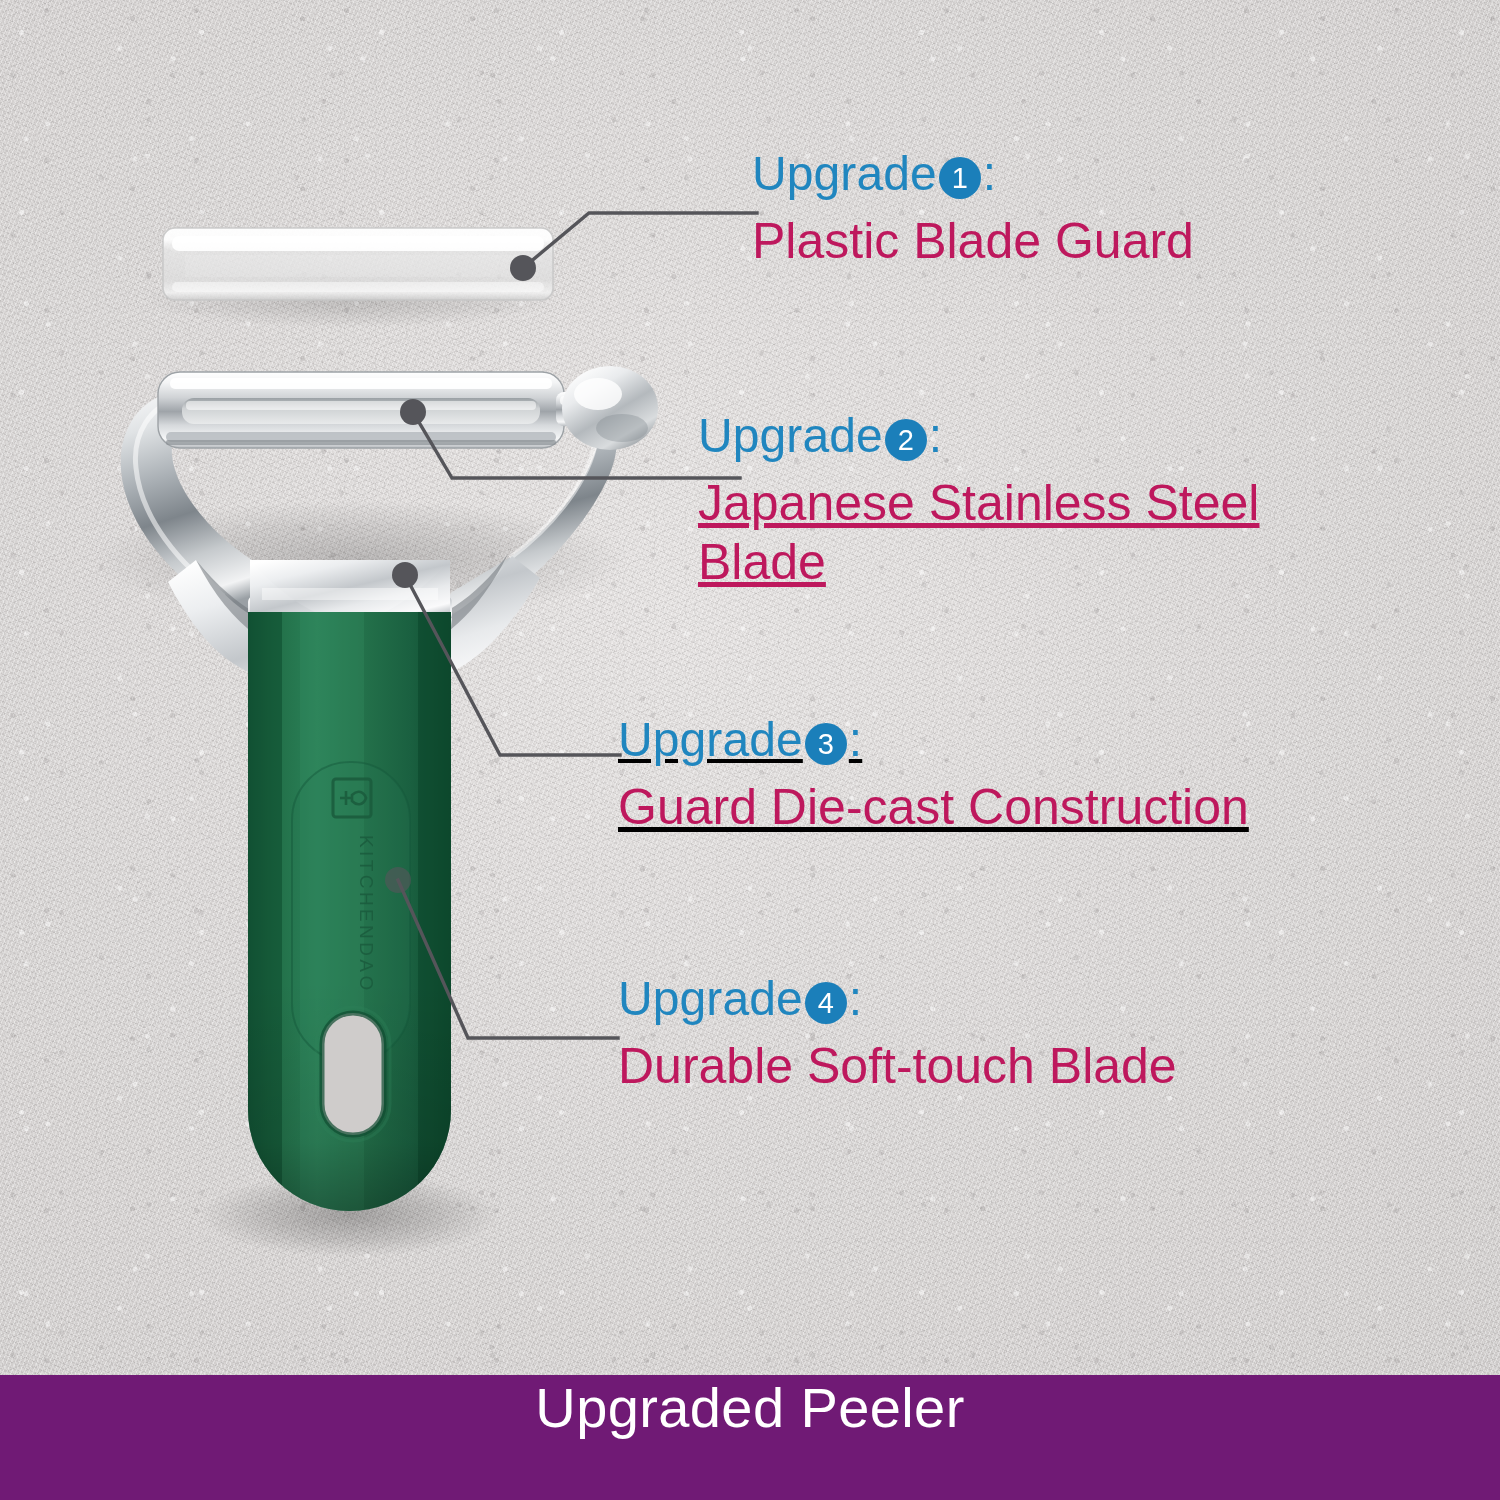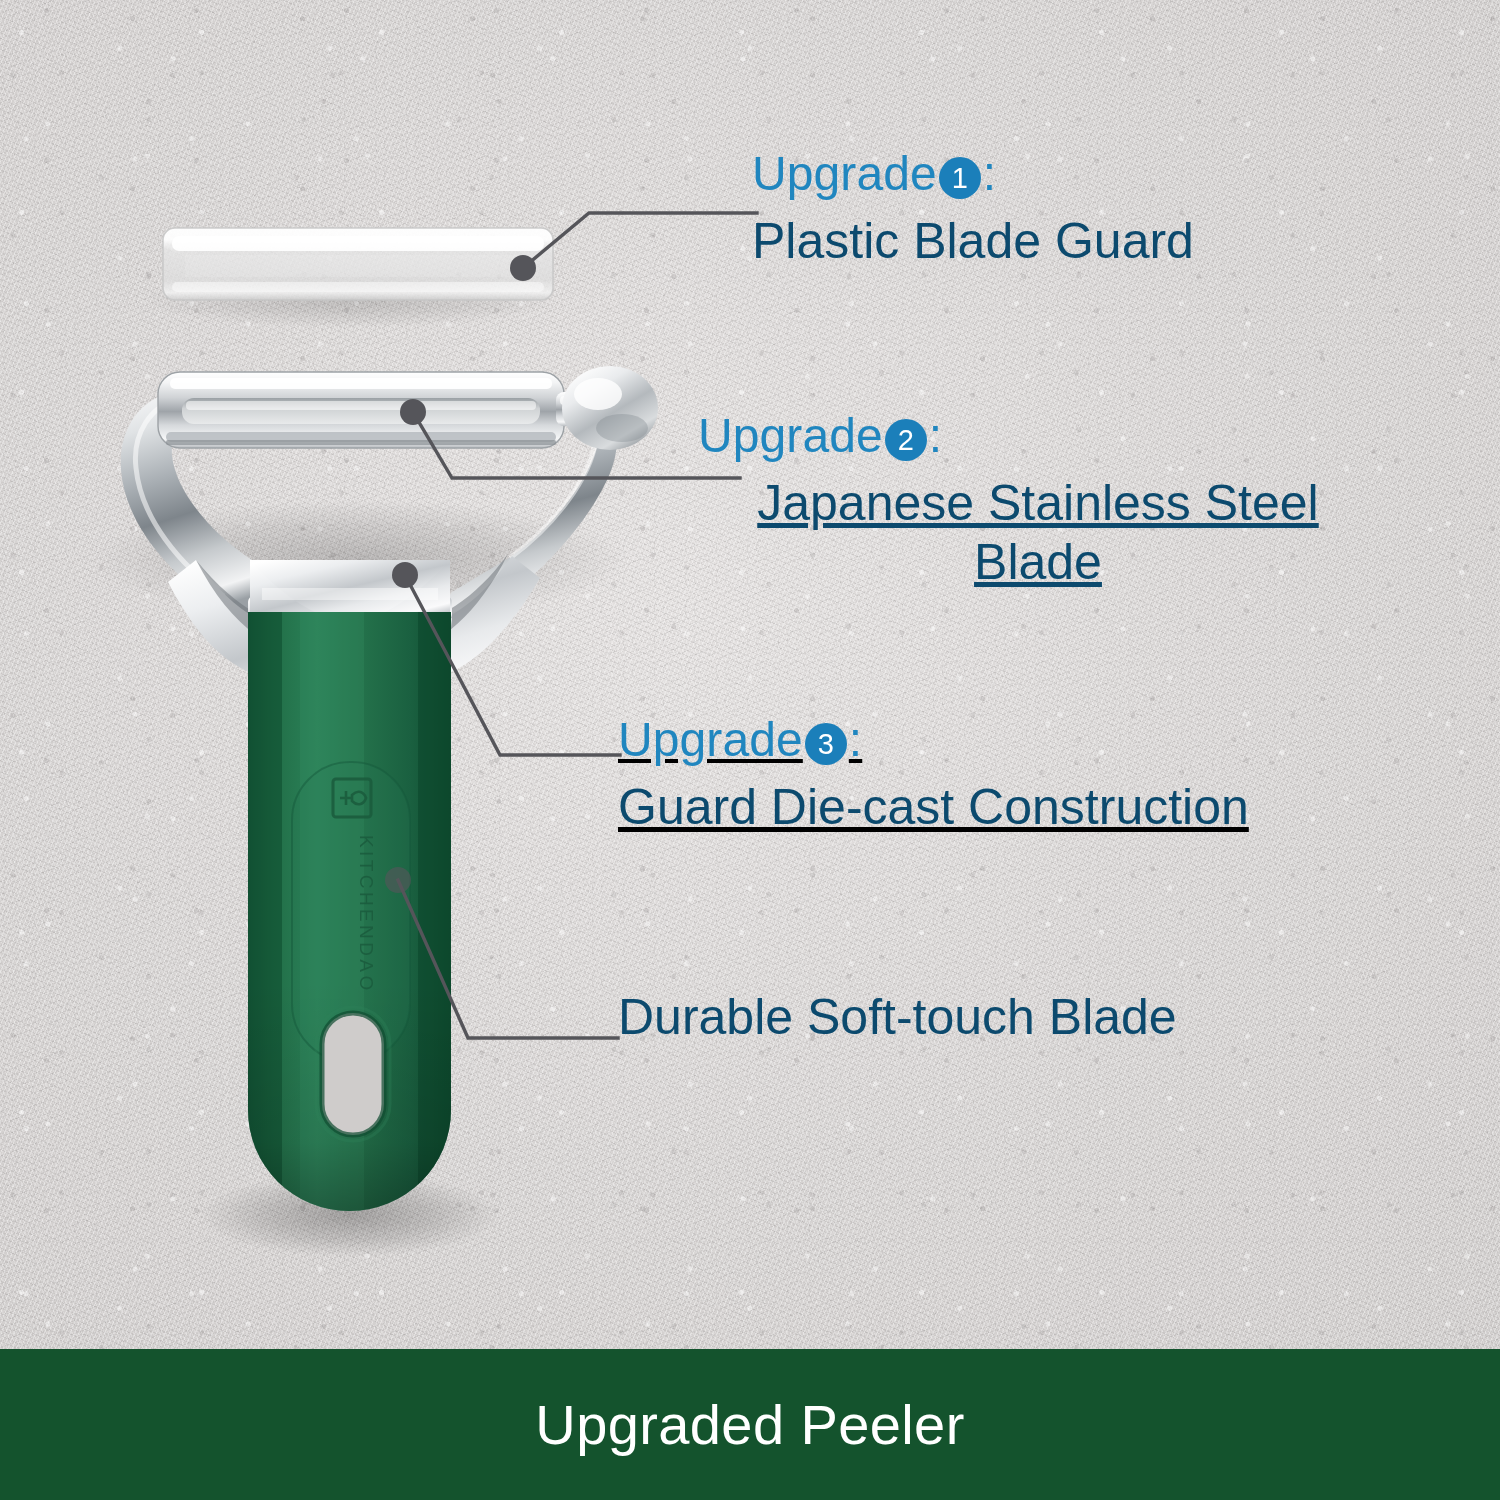--- a/index.html
+++ b/index.html
@@ -50,25 +50,25 @@
   #product{position:absolute;left:0;top:0;width:1500px;height:1500px;}
 
   
   .callout{position:absolute;}
   .cl-head{font-size:48px;line-height:1.02;letter-spacing:.1px;white-space:nowrap;}
   .cl-up{color:#2086bf;margin-top:6px;}
   .cl-colon{color:#2086bf;}
   .badge{display:inline-block;width:42px;height:42px;border-radius:50%;
     background:#1b7fba;color:#ffffff;font-size:29px;line-height:42px;
     text-align:center;vertical-align:2px;margin:0 2px;font-weight:400;}
-  .cl-desc{color:#0c4a6e;font-size:50px;line-height:1.17;margin-top:13px;text-align:center;}
+  .cl-desc{color:#be185d;font-size:50px;line-height:1.17;margin-top:13px;}
 
   
-  .banner{position:absolute;left:0;bottom:0;width:1500px;height:151px;
-    background:#14532d;display:flex;align-items:center;justify-content:center;}
+  .banner{position:absolute;left:0;bottom:0;width:1500px;height:125px;
+    background:#701a75;display:flex;justify-content:center;}
   .banner-text{color:#ffffff;font-size:56px;letter-spacing:.4px;}
 </style>
 </head>
 <body>
 
 <div id="stage">
 
   <div class="bg"></div>
   <div class="bg-grain"></div>
 
@@ -298,20 +298,21 @@
     <div class="cl-head"><span class="cl-up">Upgrade</span><span class="badge">2</span><span class="cl-colon">:</span></div>
     <div class="cl-desc" style="max-width:680px;text-decoration:underline;">Japanese Stainless Steel Blade</div>
   </div>
 
   <div class="callout" style="left:618px;top:716px;text-decoration:underline;">
     <div class="cl-head"><span class="cl-up">Upgrade</span><span class="badge">3</span><span class="cl-colon">:</span></div>
     <div class="cl-desc">Guard Die-cast Construction</div>
   </div>
 
   <div class="callout" style="left:618px;top:975px;">
+    <div class="cl-head"><span class="cl-up">Upgrade</span><span class="badge">4</span><span class="cl-colon">:</span></div>
     <div class="cl-desc">Durable Soft-touch Blade</div>
   </div>
 
   <div class="banner">
     <div class="banner-text">Upgraded Peeler</div>
   </div>
 
 </div>
 
 </body></html>

